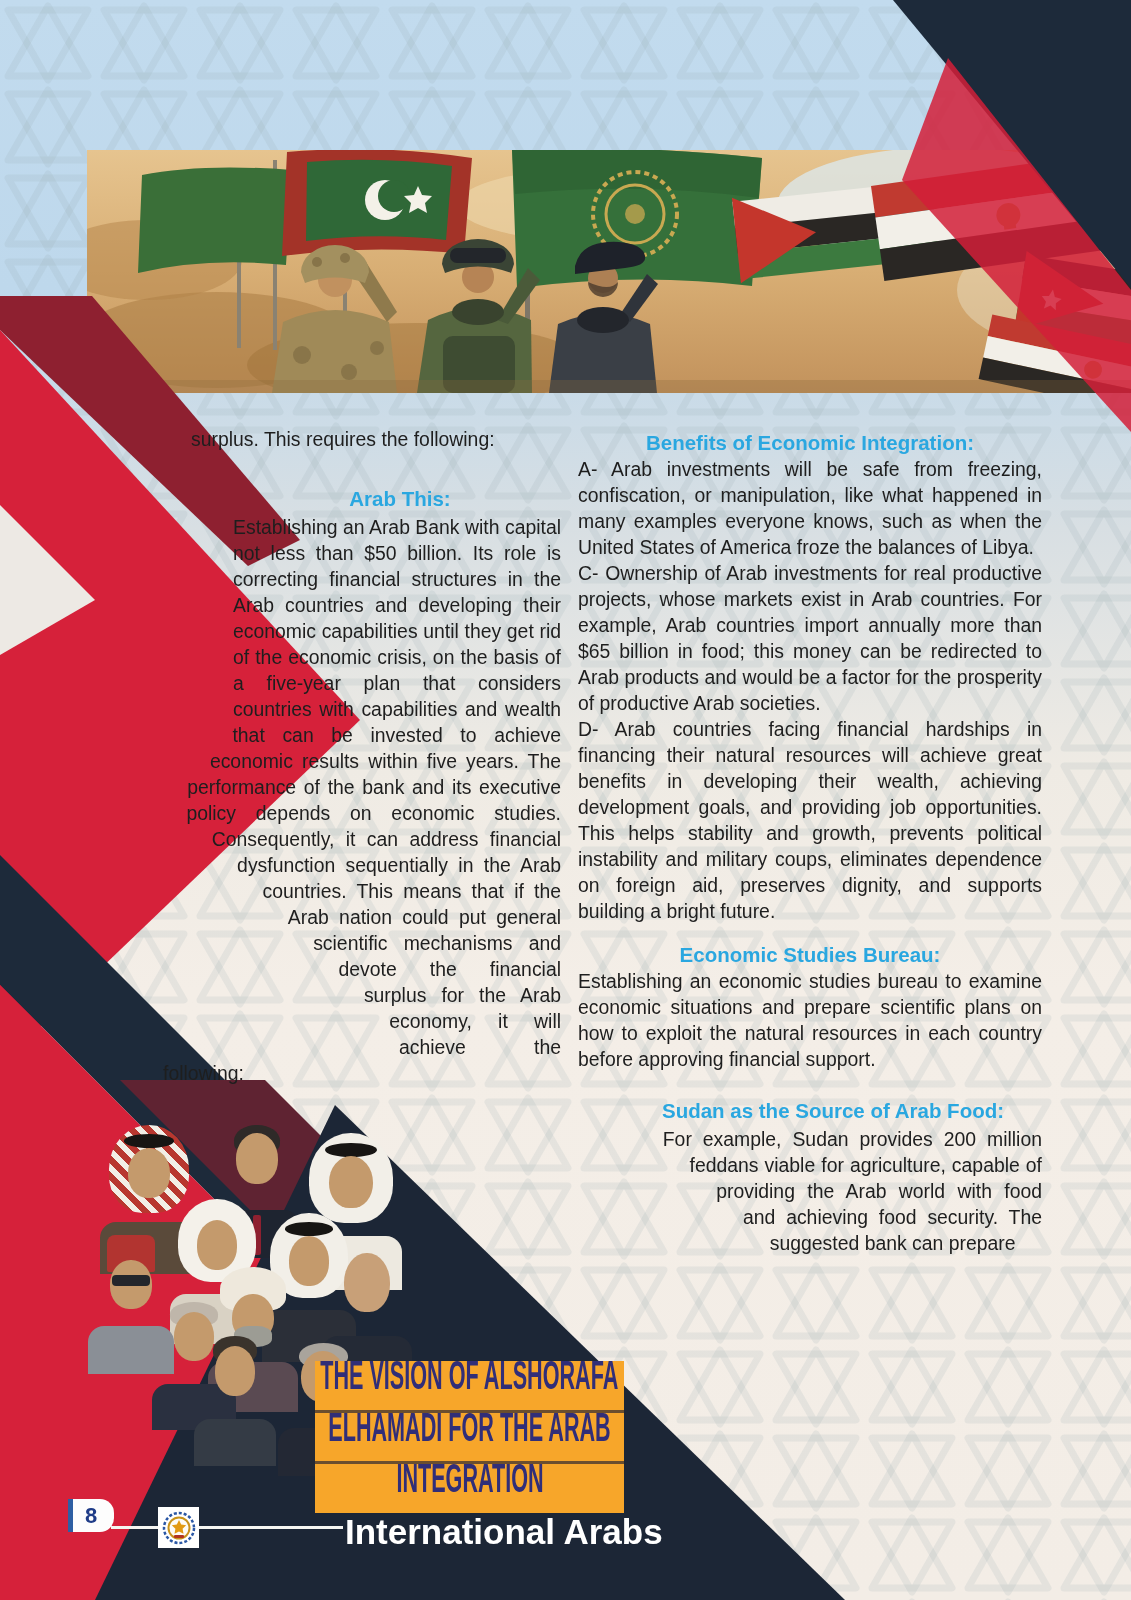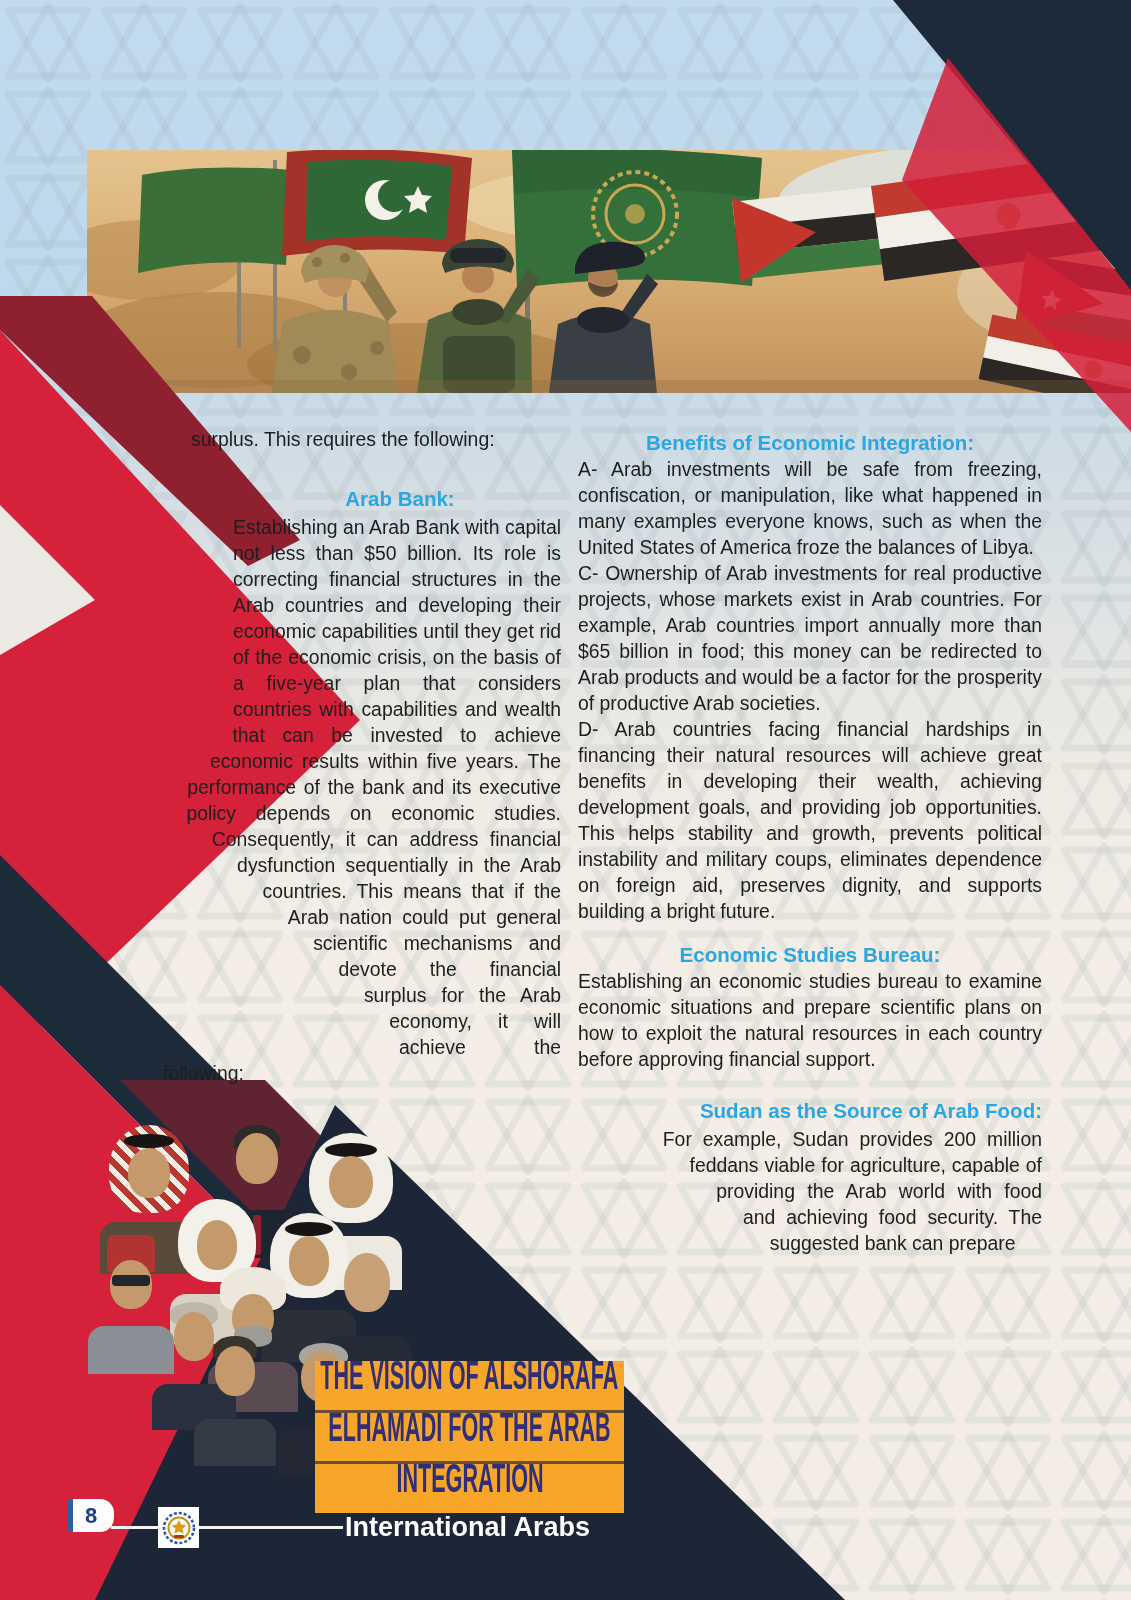--- a/index.html
+++ b/index.html
@@ -35,39 +35,39 @@
         font-size:19.4px;line-height:26px;}
   .bluehead{margin:0;color:#2AA7E0;font-size:20.5px;line-height:26px;font-weight:bold;text-align:center;}
   .colL .intro{margin:0;padding-left:28px;}
   .colL .bluehead{margin-top:34px;padding-left:76px;}
   .jbody{text-align:justify;margin-top:2px;}
   .fA{float:left;width:70px;height:288px;shape-outside:polygon(0 0,100% 0,100% 72%,0 100%);}
   .fB{float:left;clear:left;width:236px;height:242px;shape-outside:polygon(0 0,100% 100%,0 100%);}
   .fC{float:left;width:200px;height:138px;shape-outside:polygon(0 0,58px 0,100% 100%,0 100%);}
   .colR p{margin:0;text-align:justify;}
   .colR .h2{margin-top:18px;}
-  .colR .h3{margin-top:26px;padding-left:46px;text-align:right;}
+  .colR .h3{margin-top:26px;padding-left:46px;}
   
   .titlebox{position:absolute;left:315px;top:1361px;width:309px;height:152px;z-index:7;
             background:#F7A62A;display:flex;flex-direction:column;}
   .titlerow{flex:1;display:flex;align-items:flex-start;justify-content:center;overflow:hidden;}
   .titlerow+.titlerow{border-top:3px solid #6B4E2E;}
   .titlerow span{display:inline-block;white-space:nowrap;font-weight:bold;font-size:27px;color:#312E78;
                  transform:scaleX(.8) scaleY(1.5);letter-spacing:0px;}
   
   .pagetab{position:absolute;left:68px;top:1499px;width:46px;height:33px;z-index:8;background:#FDFDFD;
            border-radius:0 14px 14px 0;display:flex;align-items:center;justify-content:center;
            font-weight:bold;font-size:22px;color:#1F3C88;}
   .pagetab::before{content:"";position:absolute;left:0;top:0;bottom:0;width:5px;background:#2E5FA3;}
   .fline{position:absolute;height:2.5px;background:#F5F5F2;z-index:8;}
   .fline.l1{left:111px;top:1526px;width:48px;}
   .fline.l2{left:199px;top:1526px;width:144px;}
   .logo{position:absolute;left:158px;top:1507px;width:41px;height:41px;background:#fff;z-index:8;
         display:flex;align-items:center;justify-content:center;}
-  .brand{position:absolute;left:345px;top:1512px;z-index:8;color:#FFFFFF;font-weight:bold;font-size:27px;}
+  .brand{position:absolute;left:345px;top:1512px;z-index:8;color:#FFFFFF;font-weight:bold;font-size:35px;}
 </style>
 </head>
 <body>
 
 <div class="page">
 
   <svg class="patternsvg" width="1131" height="1600">
     <defs>
       <pattern id="hx" width="96" height="84" patternUnits="userSpaceOnUse">
         <path d="M48,6 L88,76 L8,76 Z" fill="none" stroke="#98A7B0" stroke-width="7" stroke-opacity="0.16" stroke-linejoin="round"></path>
@@ -236,21 +236,21 @@
     <div class="ldr" style="left:196px;top:222px;width:98px;height:142px;">
       <div class="hw" style="left:25%;top:6%;width:50%;height:18%;background:#A9A49C;"></div>
       <div class="face" style="left:28%;top:12%;width:44%;height:36%;"></div>
       <div class="bust" style="background:#232834;"></div>
       <div class="acc" style="left:46%;bottom:2%;width:8%;height:26%;background:#8E2030;border-radius:2px;"></div>
     </div>
   </div>
 
   <div class="colL">
     <p class="intro">surplus. This requires the following:</p>
-    <h3 class="bluehead">Arab Bank:</h3>
+    <h3 class="bluehead">Arab This:</h3>
     <div class="jbody">
       <div class="fA"></div>
       <div class="fB"></div>
       <span>Establishing an Arab Bank with capital not less than $50 billion. Its role is correcting financial structures in the Arab countries and developing their economic capabilities until they get rid of the economic crisis, on the basis of a five-year plan that considers countries with capabilities and wealth that can be invested to achieve economic results within five years. The performance of the bank and its executive policy depends on economic studies. Consequently, it can address financial dysfunction sequentially in the Arab countries. This means that if the Arab nation could put general scientific mechanisms and devote the financial surplus for the Arab economy, it will achieve the following:</span>
     </div>
   </div>
 
   <div class="colR">
     <h3 class="bluehead">Benefits of Economic Integration:</h3>
     <p>A- Arab investments will be safe from freezing, confiscation, or manipulation, like what happened in many examples everyone knows, such as when the United States of America froze the balances of Libya.</p>

